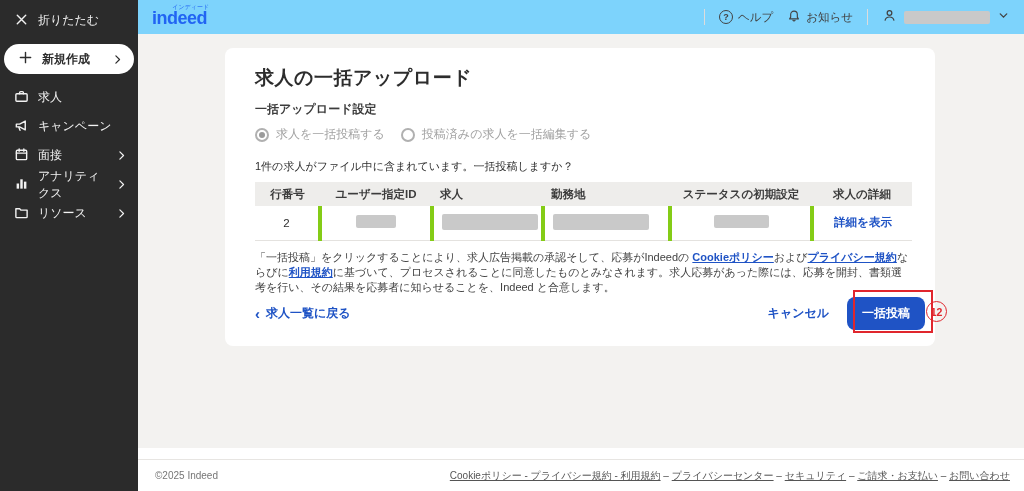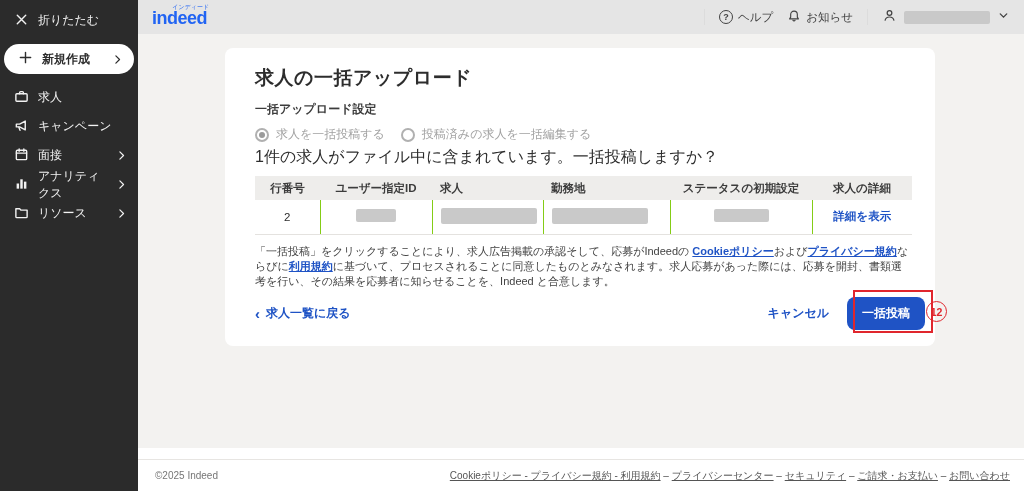--- a/index.html
+++ b/index.html
@@ -17,21 +17,21 @@
   .sidebar{position:absolute;left:0;top:0;width:138px;height:491px;background:var(--sidebar-bg);padding-top:6px;}
   .side-item{display:flex;align-items:center;gap:9px;height:29px;padding:0 10px 0 14px;color:#f2f2f2;font-size:12px;cursor:pointer;}
   .side-item .chev{margin-left:auto;display:flex;align-items:center;}
   .side-item.active{background:#fff;color:#2d2d2d;border-radius:16px;margin:2px 4px;height:30px;font-weight:bold;}
   .side-item.active svg{stroke:#2d2d2d;}
   .sidebar svg{stroke:#f2f2f2;fill:none;stroke-width:1.5;stroke-linecap:round;stroke-linejoin:round;flex:0 0 auto;}
   .sidebar .barfill{fill:#f2f2f2;stroke:none;}
   .side-gap{height:7px;}
 
   
-  .header{position:absolute;left:138px;top:0;right:0;height:34px;background:#e5e5e5;display:flex;align-items:center;padding:0 14px;}
+  .header{position:absolute;left:138px;top:0;right:0;height:34px;background:#7dd3fc;display:flex;align-items:center;padding:0 14px;}
   .logo{position:relative;display:inline-block;margin-top:3px;}
   .logo-word{font-size:18px;font-weight:bold;color:var(--logo-blue);letter-spacing:-0.5px;}
   .logo-furi{position:absolute;top:-5px;right:-2px;font-size:6px;color:var(--logo-blue);letter-spacing:0;white-space:nowrap;}
   .header-right{margin-left:auto;display:flex;align-items:center;gap:14px;}
   .hdr-divider{width:1px;height:16px;background:#dcdcdc;}
   .hdr-item{display:flex;align-items:center;gap:5px;font-size:11.5px;color:#424242;cursor:pointer;}
   .hdr-item svg{stroke:#424242;fill:none;stroke-width:1.3;stroke-linecap:round;stroke-linejoin:round;}
   .qmark{width:14px;height:14px;border:1.2px solid #424242;border-radius:50%;font-size:9px;font-weight:bold;display:flex;align-items:center;justify-content:center;color:#424242;}
   .account{display:flex;align-items:center;gap:7px;cursor:pointer;}
   .redact{background:#c9c9c9;border-radius:2px;display:inline-block;}
@@ -40,25 +40,25 @@
   
   .main{position:absolute;left:138px;top:34px;right:0;bottom:43px;background:var(--page-gray);}
   .card{position:relative;margin:14px 0 0 87px;width:710px;height:298px;background:#fff;border-radius:8px;padding:18px 23px 0 30px;}
   .card h1{font-size:19px;font-weight:bold;letter-spacing:0.5px;line-height:24px;}
   .desc{margin-top:13px;font-size:12px;color:#4a4a4a;line-height:16px;}
   .settings-label{margin-top:11px;font-size:12px;font-weight:bold;color:#3c3c3c;}
   .radio-row{margin-top:8px;display:flex;align-items:center;gap:16px;font-size:12px;color:#a2a2a2;}
   .radio-opt{display:flex;align-items:center;gap:7px;cursor:default;}
   .radio{width:14px;height:14px;border:2px solid #b0b0b0;border-radius:50%;position:relative;flex:0 0 auto;}
   .radio.sel::after{content:"";position:absolute;inset:2px;background:#9b9b9b;border-radius:50%;}
-  .question{margin-top:4px;font-size:16px;color:#2d2d2d;}
+  .question{margin-top:16px;font-size:11px;color:#2d2d2d;}
 
   table{margin-top:8px;border-collapse:collapse;table-layout:fixed;width:657px;font-size:11.5px;}
   thead th{background:#eeedeb;font-weight:bold;color:#3c3c3c;height:24px;padding:0 8px;}
-  tbody td{background:#fff;height:34px;padding:0 8px;border-bottom:1px solid #e4e2df;border-left:1px solid #84cc16;}
+  tbody td{background:#fff;height:34px;padding:0 8px;border-bottom:1px solid #e4e2df;border-left:4px solid #84cc16;}
   tbody td:first-child{border-left:none;}
   .col-c{text-align:center;}
   .col-l{text-align:left;}
   .details-link{color:var(--accent-blue);font-weight:bold;cursor:pointer;}
 
   .legal{margin-top:9px;font-size:11px;line-height:15px;color:#424242;}
   .legal a{color:var(--accent-blue);font-weight:bold;text-decoration:underline;cursor:pointer;}
 
   .actions{position:absolute;left:30px;right:10px;top:249px;display:flex;align-items:center;}
   .back-link{display:flex;align-items:center;gap:6px;color:var(--accent-blue);font-weight:bold;font-size:12px;cursor:pointer;}

